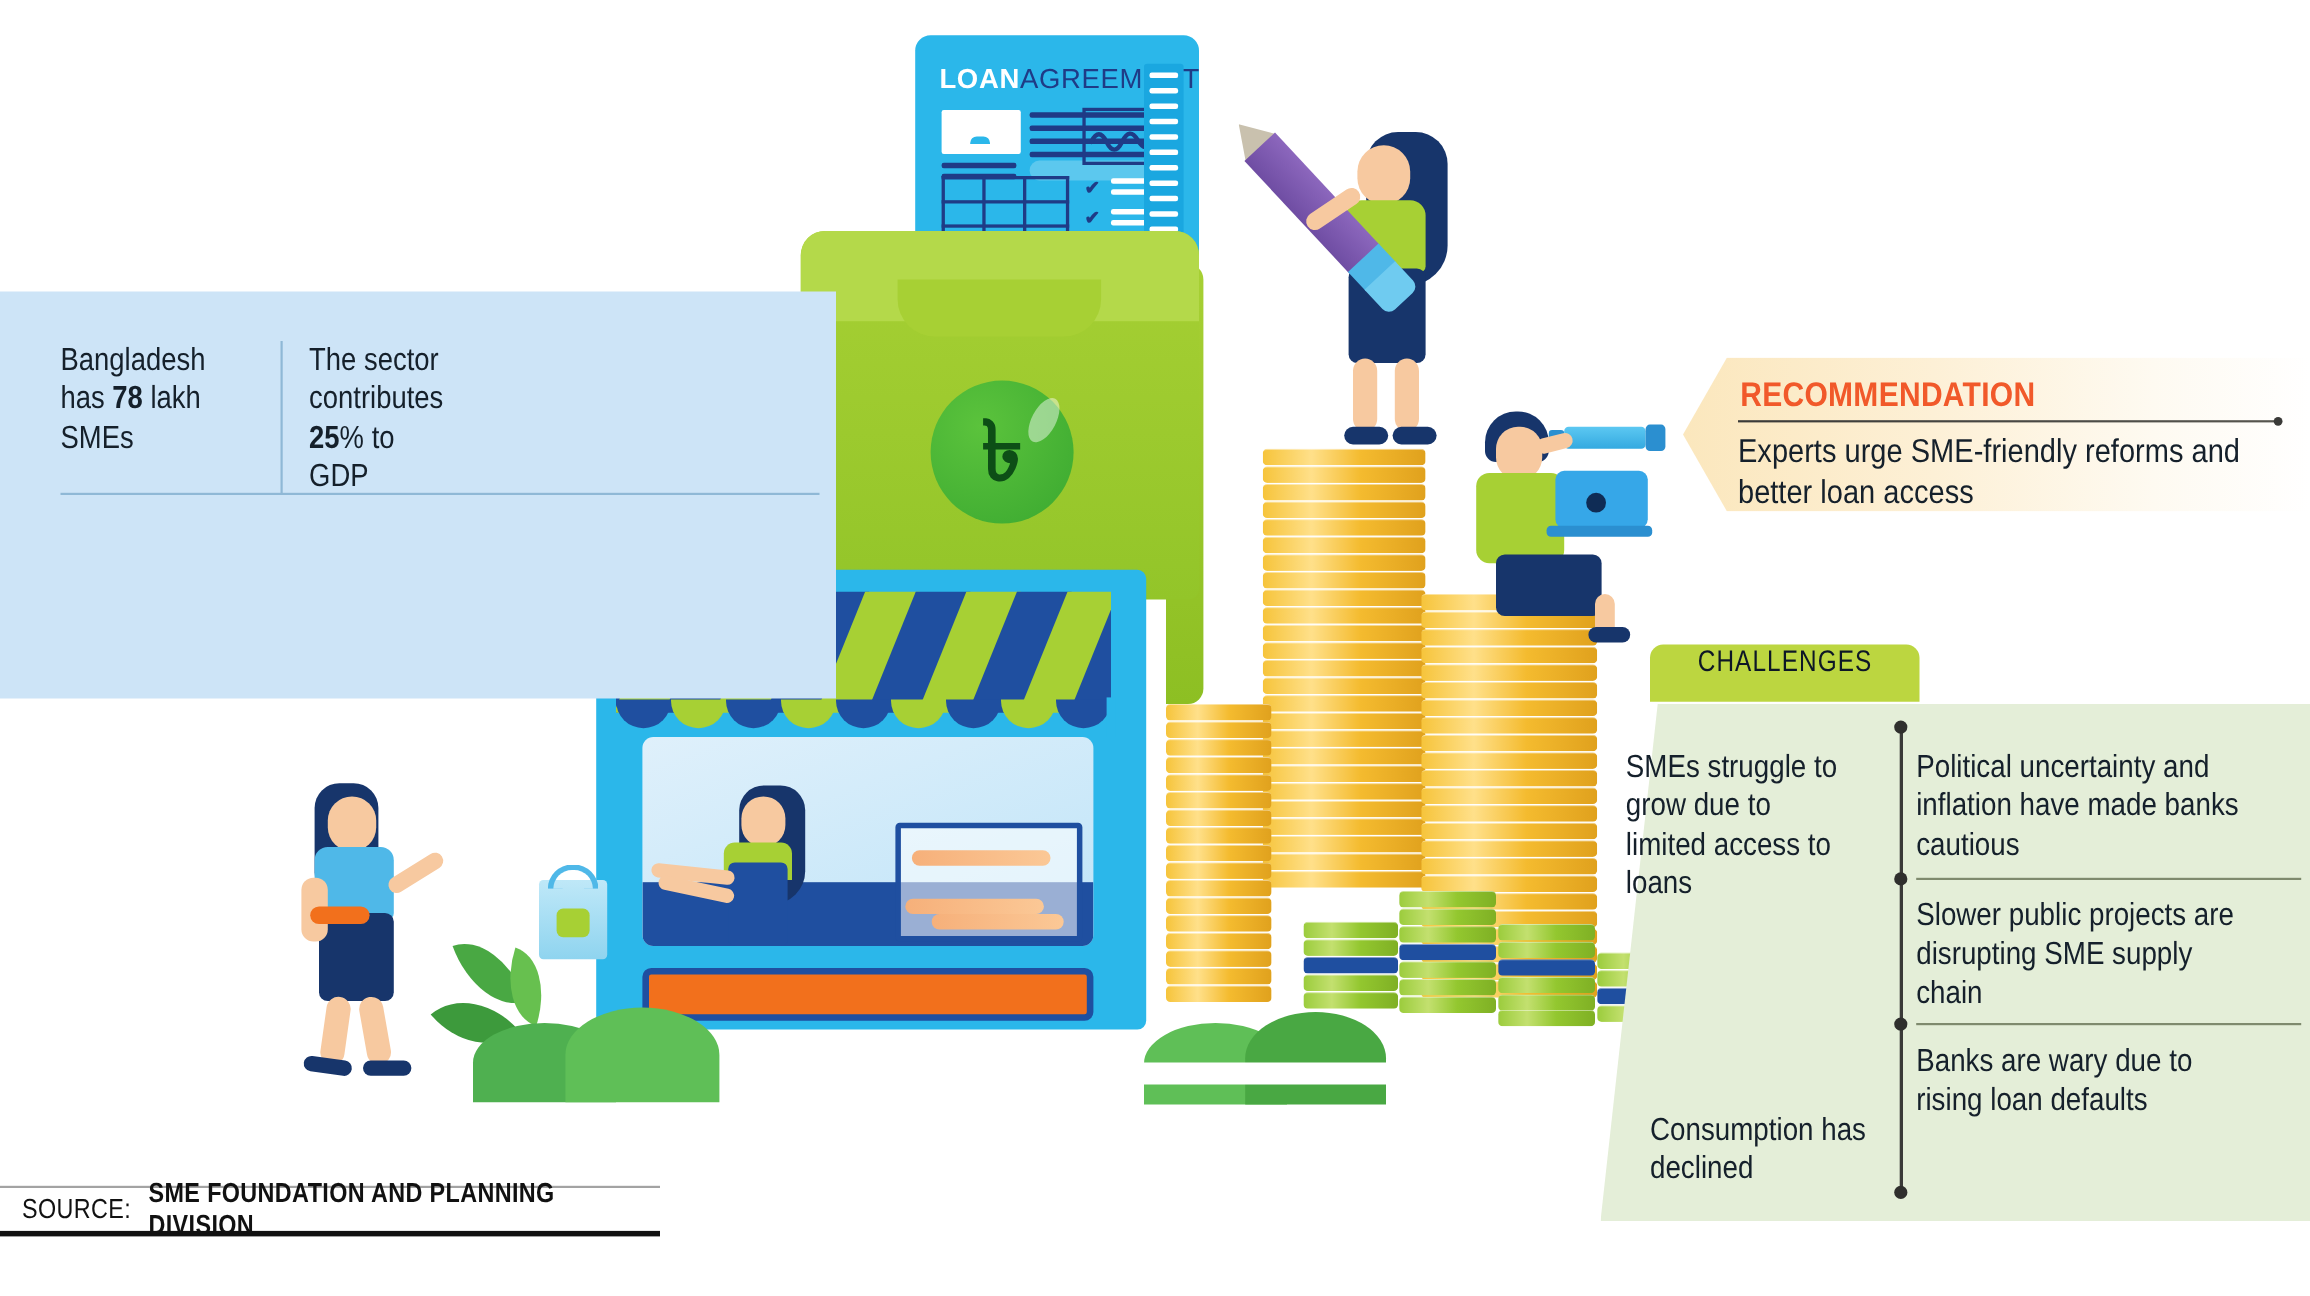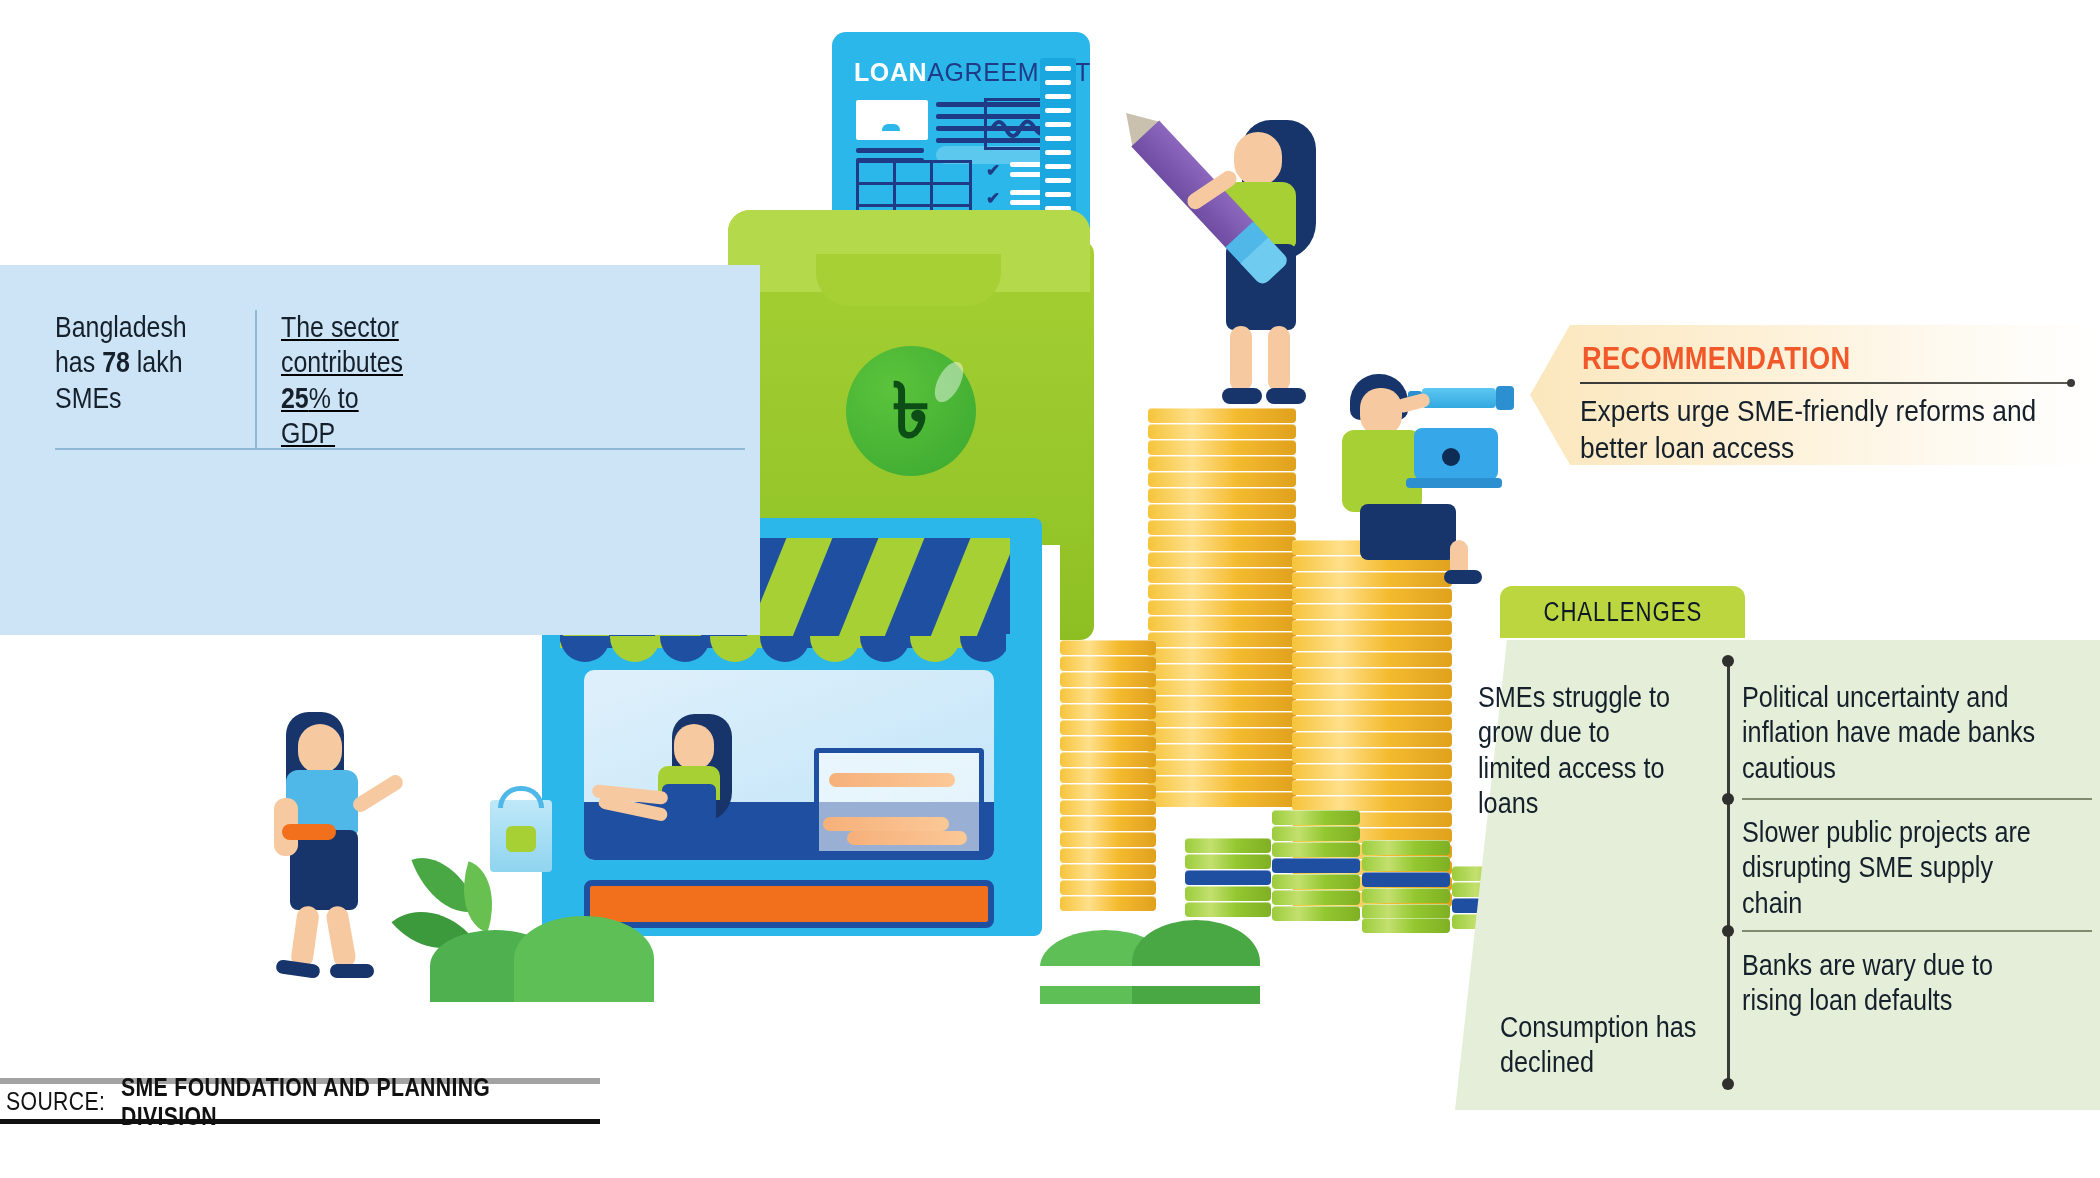--- a/index.html
+++ b/index.html
@@ -33,21 +33,21 @@
     font-size:29px; line-height:1.22; color:#15202b;
     font-family:"Liberation Sans", sans-serif; font-stretch:condensed;
     transform:scaleX(0.86); transform-origin:left top; width:118%;
   }
   .num-text b { font-weight:bold; }
   .num-divider-h {
     position:absolute; left:55px; top:448px; width:690px; height:2px; background:#8fb8d6;
   }
   .c1 { width:305px; }
   .c2 { width:200px; }
-  .c3 { width:185px;text-decoration:underline; }
+  .c3 { width:185px; }
   .d1 { width:185px; }
   .d2 { width:330px; }
 
   
   #rec-panel {
     left:1530px; top:325px; width:570px; height:140px;
     background:linear-gradient(90deg,#fbe7bd 0%,#fdf0d6 40%,#fefaf1 75%,#ffffff 100%);
     clip-path: polygon(40px 0, 100% 0, 100% 100%, 40px 100%, 0 50%);
   }
   #rec-title {
@@ -73,21 +73,21 @@
 
   
   #chal-panel {
     left:1455px; top:640px; width:645px; height:470px;
     background:#e4eed8;
     clip-path: polygon(52px 0, 100% 0, 100% 100%, 0 100%);
   }
   #chal-tab {
     left:1500px; top:586px; width:245px; height:52px;
     background:#bcd640; border-radius:12px 12px 0 0;
-    display:flex; align-items:center; justify-content:center;
+    display:flex; align-items:flex-start; justify-content:center;
   }
   #chal-tab .lbl {
     font-size:27px; color:#0d1726; letter-spacing:1.2px;
     font-family:"Liberation Sans", sans-serif; font-stretch:condensed;
     transform:scaleX(0.82); transform-origin:center;
   }
   .chal-text {
     font-size:29px; line-height:1.22; color:#15202b;
     font-family:"Liberation Sans", sans-serif; font-stretch:condensed;
     transform:scaleX(0.87); transform-origin:left top; width:118%;
@@ -107,22 +107,22 @@
   }
   .vdot { position:absolute; left:1722px; width:12px; height:12px; border-radius:50%; background:#2f2f2d; }
   #vdot-top { top:655px; }
   #vdot-m1 { top:793px; }
   #vdot-m2 { top:925px; }
   #vdot-bot { top:1078px; }
 
   
   #source-box {
     left:0; top:1078px; width:600px; height:46px;
-    border-top:6px solid #a3a3a3; border-bottom:5px solid #111;
-    display:flex; align-items:center; padding-left:6px;justify-content:flex-end;
+    border-top:2px solid #a3a3a3; border-bottom:5px solid #111;
+    display:flex; align-items:center; padding-left:20px;justify-content:flex-end;
   }
   #source-box .s-lead, #source-box .s-main {
     font-size:25px; color:#111; letter-spacing:0.4px;
     font-family:"Liberation Sans", sans-serif; font-stretch:condensed;
     transform:scaleX(0.85); transform-origin:left center;
   }
   #source-box .s-main { font-weight:bold; margin-left:-2px; }
 
   
   #illus { left:0; top:0; width:2100px; height:1178px; pointer-events:none; }

